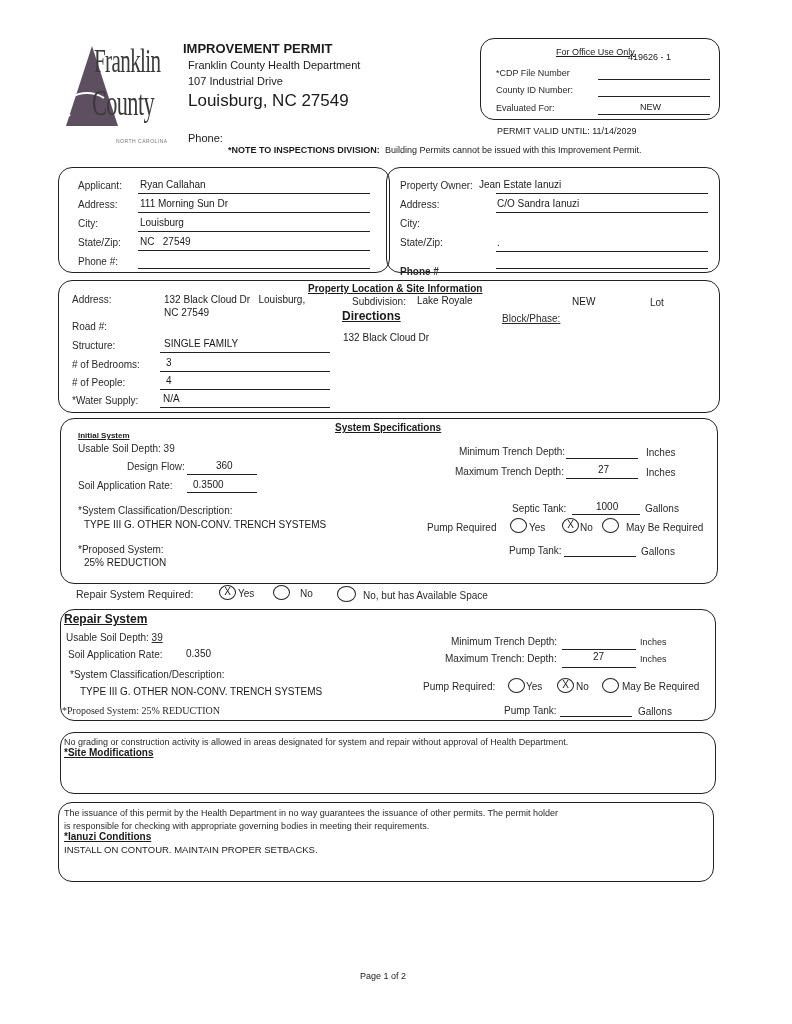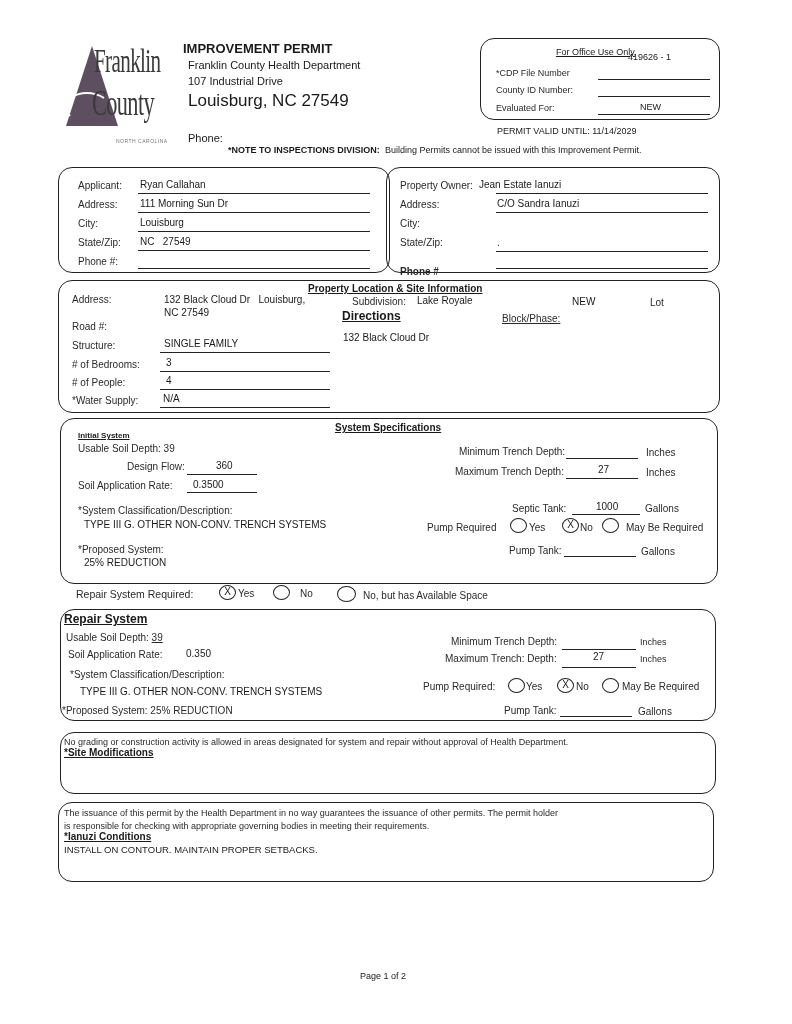--- a/index.html
+++ b/index.html
@@ -164,21 +164,21 @@
 <div class="box" style="left:60px; top:609px; width:656px; height:112px;"></div>
 <div class="abs uhead" style="left:64px; top:612px; font-size:12px;">Repair System</div>
 <div class="lbl" style="left:66px; top:632px;">
   <span>Usable Soil Depth:</span>
   <span style="text-decoration:underline;">39</span>
 </div>
 <div class="lbl" style="left:68px; top:649px;">Soil Application Rate:</div>
 <div class="val" style="left:186px; top:648px;">0.350</div>
 <div class="lbl" style="left:70px; top:669px;">*System Classification/Description:</div>
 <div class="val" style="left:80px; top:686px;">TYPE III G. OTHER NON-CONV. TRENCH SYSTEMS</div>
-<div class="lbl" style="left:62px; top:705px;">*Proposed System: 25% REDUCTION</div>
+<div class="lbl" style="left:62px; top:705px;font-family:Liberation Serif, serif;">*Proposed System: 25% REDUCTION</div>
 
 <div class="lbl" style="left:451px; top:636px;">Minimum Trench Depth:</div>
 <div class="val" style="left:596px; top:635px;"></div>
 <div class="uline" style="left:562px; top:649px; width:74px;"></div>
 <div class="lbl" style="left:640px; top:637px; font-size:9px;">Inches</div>
 <div class="lbl" style="left:445px; top:653px;">Maximum Trench: Depth:</div>
 <div class="val" style="left:593px; top:651px;">27</div>
 <div class="uline" style="left:562px; top:667px; width:74px;"></div>
 <div class="lbl" style="left:640px; top:654px; font-size:9px;">Inches</div>
 <div class="lbl" style="left:423px; top:681px;">Pump Required:</div>

